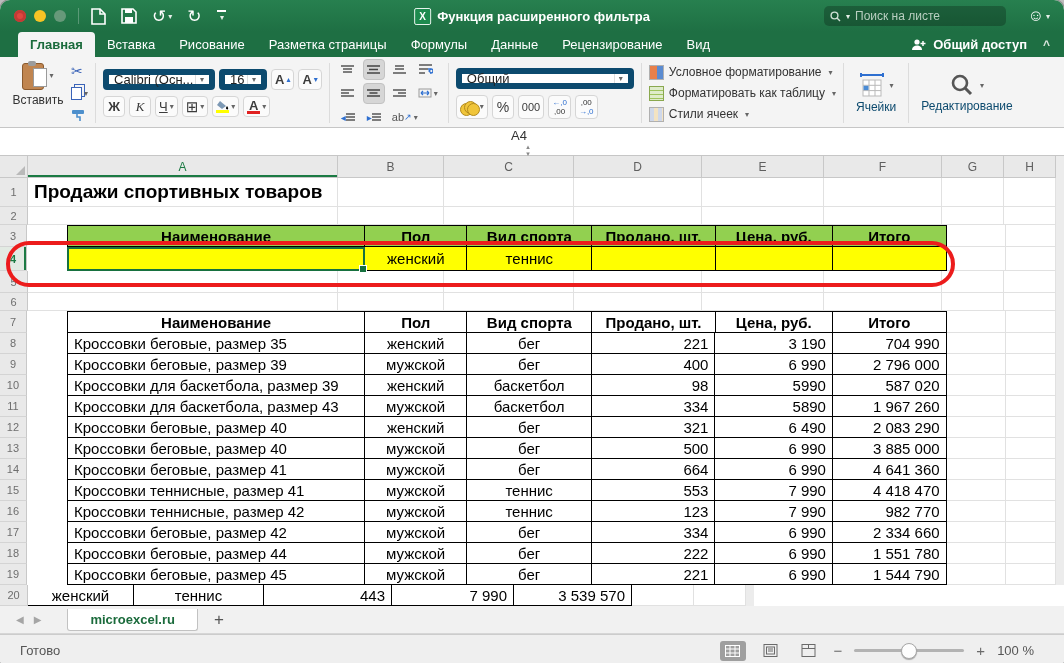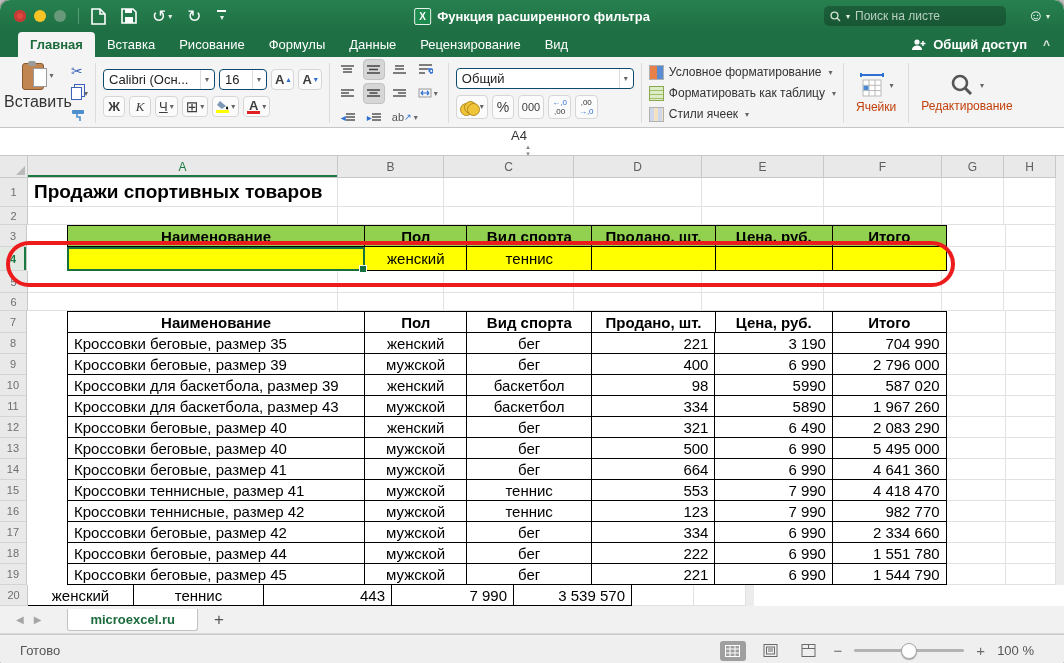--- a/index.html
+++ b/index.html
@@ -41,33 +41,33 @@
   .ribbon{height:71px;background:#f4f4f4;border-bottom:1px solid #c6c6c6;display:flex;align-items:stretch;
           padding:4px 4px 2px 6px;box-sizing:border-box;}
   .vsep{width:1px;background:#dcdcdc;margin:2px 4px;}
   .rgroup{display:flex;flex-direction:column;justify-content:flex-start;padding:0 3px;}
   .rrow{display:flex;align-items:center;gap:4px;}
   .rbtn{min-width:22px;height:21px;display:flex;align-items:center;justify-content:center;border:1px solid #d6d6d6;
         border-radius:4px;background:#fbfbfb;color:#3c3c3c;font-size:13px;padding:0 3px;box-sizing:border-box;}
   .rbtn.flat{border:none;background:transparent;}
   .rbtn.pressed{background:#d6d6d6;border-color:#c2c2c2;}
   .caret{font-size:8px;color:#666;margin-left:2px;}
-  .combo{background:#fff;border:1px solid #0c4a6e;border-radius:4px;height:21px;display:flex;align-items:center;
+  .combo{background:#fff;border:6px solid #0c4a6e;border-radius:4px;height:21px;display:flex;align-items:center;
          padding:0 5px;font-size:13px;color:#222;box-sizing:border-box;}
   .combo .caret{margin-left:auto;border-left:1px solid #ddd;padding-left:4px;height:100%;display:flex;align-items:center;}
   .paste-wrap{display:flex;flex-direction:column;align-items:center;width:58px;}
   .clipboard{width:20px;height:25px;background:#c08550;border:1px solid #8a5a2e;border-radius:3px;position:relative;margin-top:2px;}
   .clipboard::before{content:"";position:absolute;top:-3px;left:5px;width:8px;height:5px;background:#9c9c9c;border-radius:2px;}
   .clipboard::after{content:"";position:absolute;right:-4px;top:4px;width:12px;height:17px;background:#fff;border:1px solid #9a9a9a;}
-  .paste-label{font-size:16px;color:#333;margin-top:3px;}
+  .paste-label{font-size:12px;color:#333;margin-top:3px;}
   .mini-col{display:flex;flex-direction:column;justify-content:space-between;padding:3px 0;margin-left:4px;}
   .scissors{color:#3a63b8;font-size:14px;line-height:1;}
   .copy-ic{width:9px;height:11px;border:1px solid #3a63b8;background:#fff;box-shadow:3px -3px 0 -1px #f4f4f4,3px -3px 0 0 #3a63b8;}
   .bigbtn{display:flex;flex-direction:column;align-items:center;padding:0 8px;}
-  .big-label{font-size:12px;color:#c2410c;margin-top:2px;white-space:nowrap;}
+  .big-label{font-size:12px;color:#0c4a6e;margin-top:2px;white-space:nowrap;}
   .style-row{display:flex;align-items:center;gap:5px;height:20px;font-size:12px;color:#333;white-space:nowrap;}
   .cf-ic{width:13px;height:13px;border:1px solid #b0b0b0;background:linear-gradient(90deg,#e8804a 50%,#5b8bd0 50%);}
   .ft-ic{width:13px;height:13px;border:1px solid #8aa84f;background:repeating-linear-gradient(#dfeccb 0 3px,#9fc35f 3px 4px);}
   .cs-ic{width:13px;height:13px;border:1px solid #b0b0b0;background:repeating-linear-gradient(90deg,#cfd8ea 0 4px,#f3e3c3 4px 8px);}
   .coins{position:relative;width:18px;height:14px;}
   .coin{position:absolute;width:11px;height:11px;border-radius:50%;background:#f0c53a;border:1px solid #b28a1e;}
   .dec-btn{display:flex;flex-direction:column;align-items:center;font-size:8px;line-height:9px;color:#333;padding:1px 3px;}
   .dec-btn .blue{color:#2e6fd0;}
 
   
@@ -189,20 +189,21 @@
     <div class="smiley">
       <span>☺</span>
         <span class="tiny-caret">▾</span>
     </div>
   </div>
 
   <div class="tabrow">
     <div class="rtab active">Главная</div>
     <div class="rtab">Вставка</div>
     <div class="rtab">Рисование</div>
+    <div class="rtab">Разметка страницы</div>
     <div class="rtab">Формулы</div>
     <div class="rtab">Данные</div>
     <div class="rtab">Рецензирование</div>
     <div class="rtab">Вид</div>
     <div class="share">
       <svg width="16" height="13" viewBox="0 0 16 13">
           <circle cx="6" cy="4" r="2.6" fill="#fff"></circle>
           <path d="M1 12c0-3 2.2-4.6 5-4.6S11 9 11 12z" fill="#fff"></path>
           <path d="M12 3v5M9.5 5.5h5" stroke="#fff" stroke-width="1.5"></path>
         </svg>
@@ -648,21 +649,21 @@
           <div class="edge"></div>
         </div>
       
         <div class="srow h-data">
           <div class="c w-gut gut">13</div>
           <div class="c w-a blk blk-l pl">Кроссовки беговые, размер 40</div>
           <div class="c w-b blk ctr">мужской</div>
           <div class="c w-c blk ctr">бег</div>
           <div class="c w-d blk num">500</div>
           <div class="c w-e blk num">6 990</div>
-          <div class="c w-f blk num">5 495 000</div>
+          <div class="c w-f blk num">3 885 000</div>
           <div class="c w-g"></div>
           <div class="c w-h"></div>
           <div class="edge"></div>
         </div>
       
         <div class="srow h-data">
           <div class="c w-gut gut">14</div>
           <div class="c w-a blk blk-l pl">Кроссовки беговые, размер 41</div>
           <div class="c w-b blk ctr">мужской</div>
           <div class="c w-c blk ctr">бег</div>

